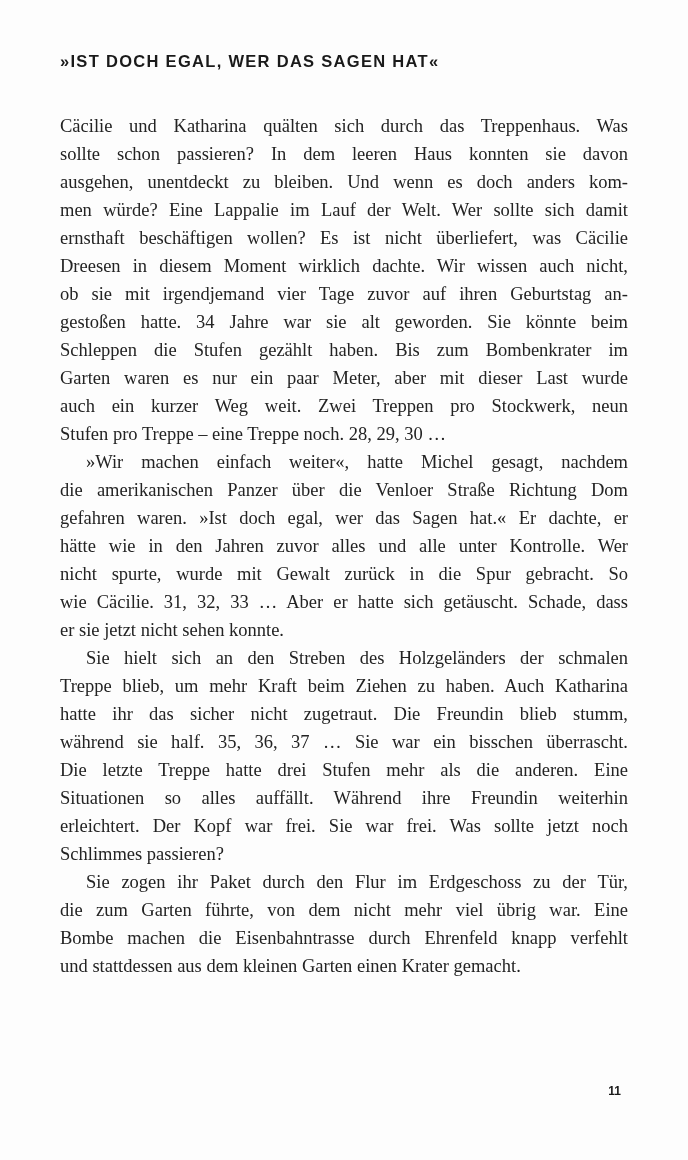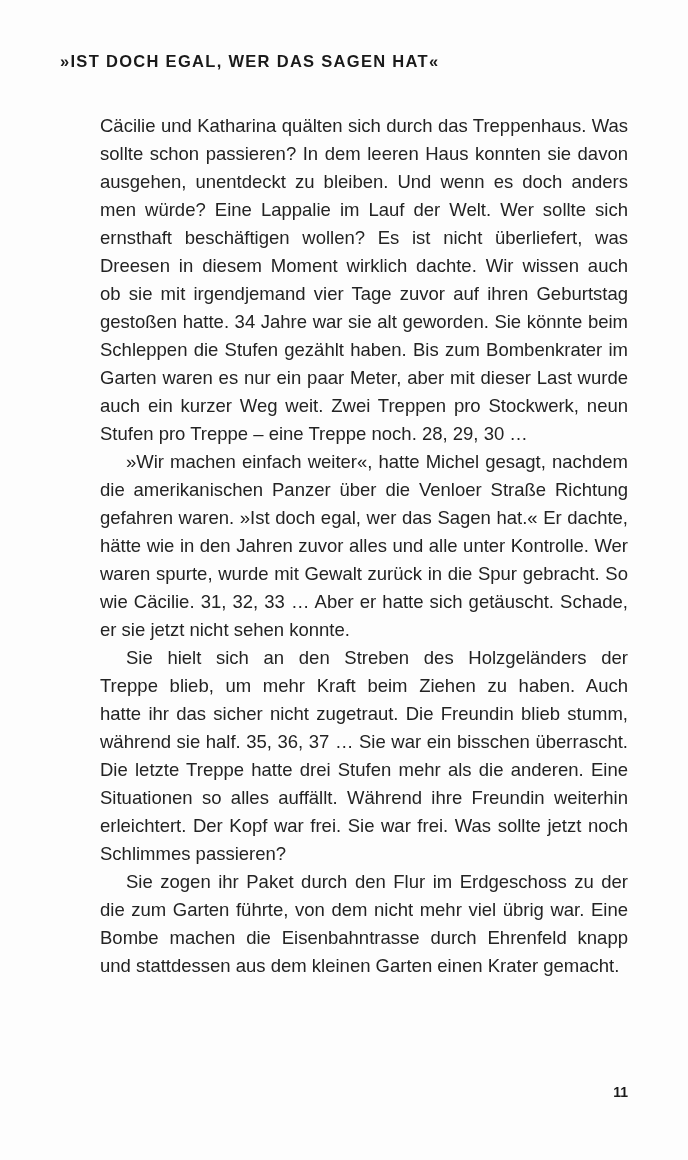--- a/index.html
+++ b/index.html
@@ -20,24 +20,23 @@
   .heading {
     margin: 0 0 42px 0;
     font-family: "Liberation Sans", sans-serif;
     font-weight: bold;
     font-size: 16.5px;
     line-height: 1.1;
     letter-spacing: 1.3px;
     color: #1a1a1a;
   }
   .body-text {
-    font-family: Liberation Sans, sans-serif;
+    font-family: Liberation Serif, serif;
     font-size: 18.5px;
     color: #232323;
-    margin-left: 40px;
   }
   .paragraph {
     margin: 0;
   }
   .line {
     height: 28px;
     line-height: 28px;
     text-align: justify;
     text-align-last: justify;
     overflow: hidden;
@@ -45,24 +44,24 @@
   }
   .line.last {
     text-align-last: left;
   }
   .line.indent {
     padding-left: 26px;
   }
   .page-number {
     position: absolute;
     top: 1084px;
-    right: 60px;
+    right: 67px;
     font-family: "Liberation Sans", sans-serif;
     font-weight: bold;
-    font-size: 14px;
+    font-size: 12px;
     color: #1a1a1a;
   }
 </style>
 </head>
 <body>
 
 <div class="page">
   <h1 class="heading">»IST DOCH EGAL, WER DAS SAGEN HAT«</h1>
 
   <div class="body-text">
@@ -78,21 +77,21 @@
         <div class="line">Schleppen die Stufen gezählt haben. Bis zum Bombenkrater im</div>
         <div class="line">Garten waren es nur ein paar Meter, aber mit dieser Last wurde</div>
         <div class="line">auch ein kurzer Weg weit. Zwei Treppen pro Stockwerk, neun</div>
         <div class="line last">Stufen pro Treppe – eine Treppe noch. 28, 29, 30 …</div>
       </div>
       <div class="paragraph">
         <div class="line indent">»Wir machen einfach weiter«, hatte Michel gesagt, nachdem</div>
         <div class="line">die amerikanischen Panzer über die Venloer Straße Richtung Dom</div>
         <div class="line">gefahren waren. »Ist doch egal, wer das Sagen hat.« Er dachte, er</div>
         <div class="line">hätte wie in den Jahren zuvor alles und alle unter Kontrolle. Wer</div>
-        <div class="line">waren spurte, wurde mit Gewalt zurück in die Spur gebracht. So</div>
+        <div class="line">nicht spurte, wurde mit Gewalt zurück in die Spur gebracht. So</div>
         <div class="line">wie Cäcilie. 31, 32, 33 … Aber er hatte sich getäuscht. Schade, dass</div>
         <div class="line last">er sie jetzt nicht sehen konnte.</div>
       </div>
       <div class="paragraph">
         <div class="line indent">Sie hielt sich an den Streben des Holzgeländers der schmalen</div>
         <div class="line">Treppe blieb, um mehr Kraft beim Ziehen zu haben. Auch Katharina</div>
         <div class="line">hatte ihr das sicher nicht zugetraut. Die Freundin blieb stumm,</div>
         <div class="line">während sie half. 35, 36, 37 … Sie war ein bisschen überrascht.</div>
         <div class="line">Die letzte Treppe hatte drei Stufen mehr als die anderen. Eine</div>
         <div class="line">Situationen so alles auffällt. Während ihre Freundin weiterhin</div>

